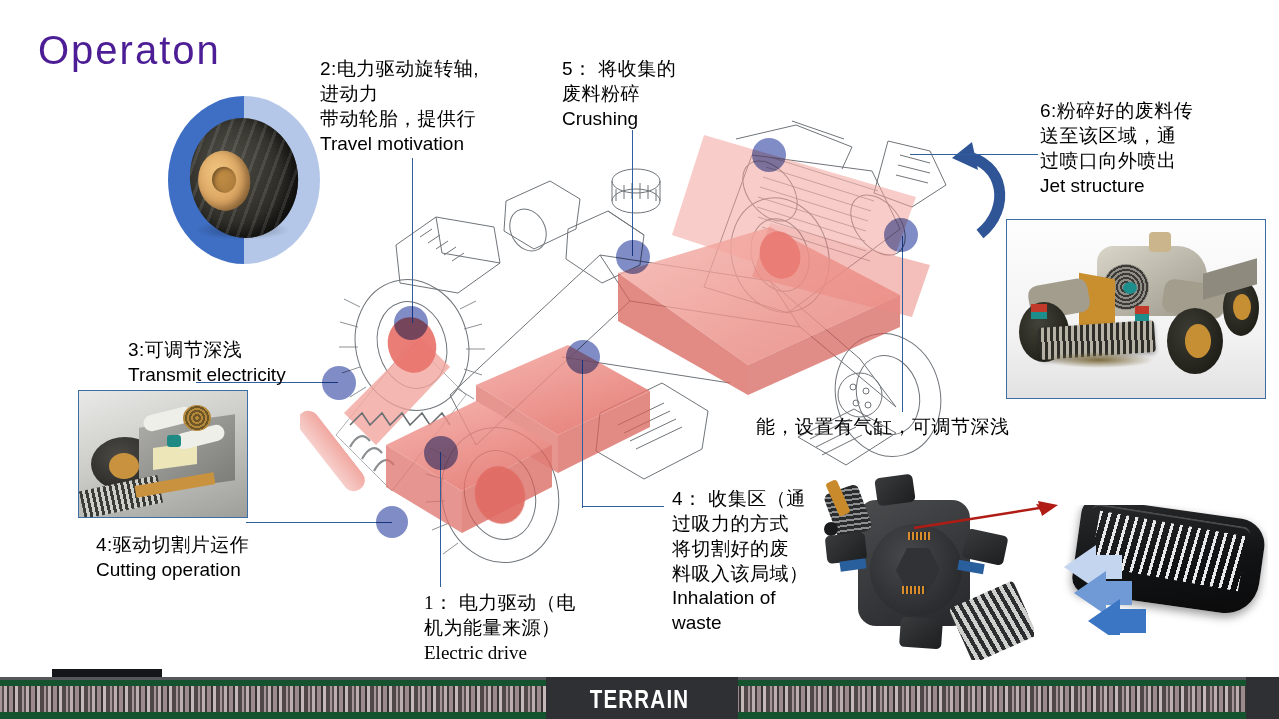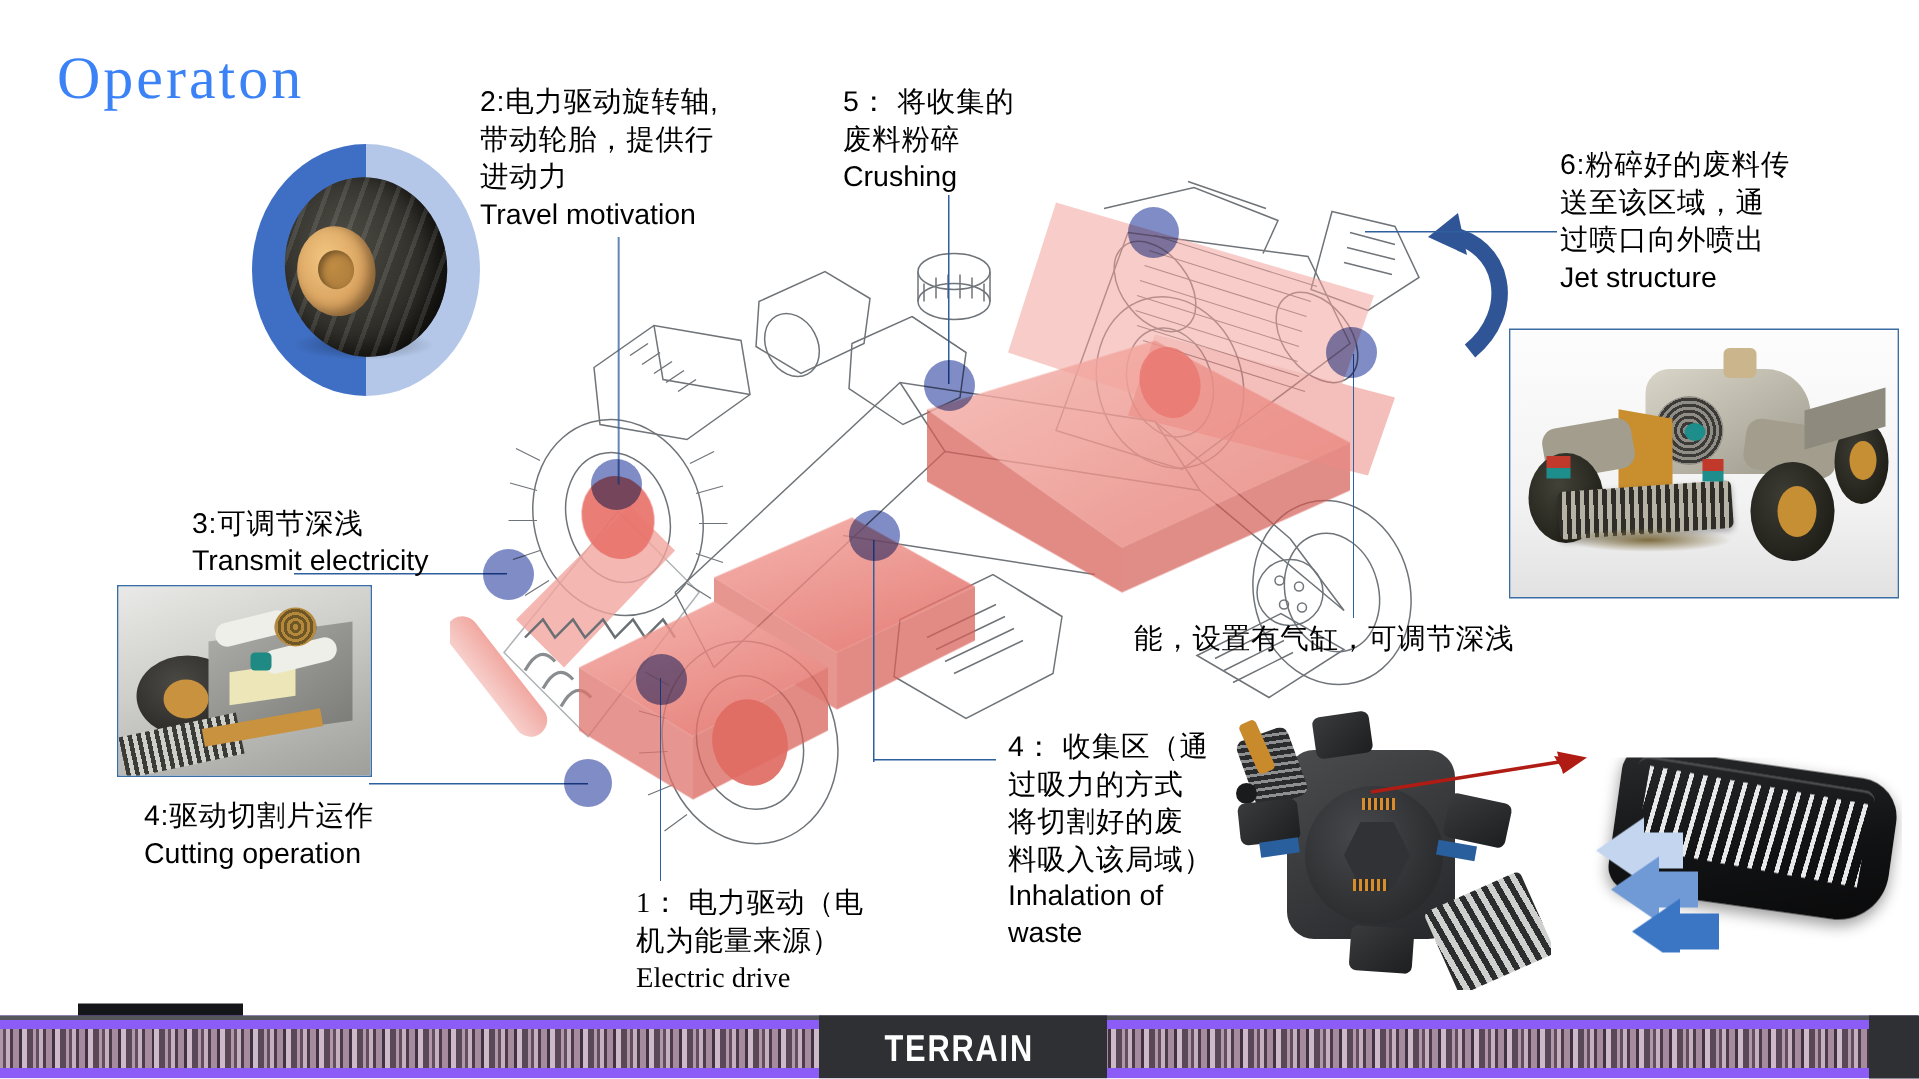--- a/index.html
+++ b/index.html
@@ -8,22 +8,22 @@
     background:#ffffff;
     font-family:"Liberation Sans", sans-serif;
     overflow:hidden;
     position:relative;
   }
   .slide{position:absolute;inset:0;background:#fff;overflow:hidden;}
 
   
   .title{
     position:absolute;left:38px;top:28px;
-    font-family:Liberation Serif, serif;
-    font-size:40px;letter-spacing:2px;color:#3b82f6;
+    font-family:Liberation Sans, sans-serif;
+    font-size:40px;letter-spacing:2px;color:#4c1d95;
     white-space:nowrap;
   }
 
   
   .callout{position:absolute;color:#000000;line-height:1.32;}
   .callout .cn{font-size:19px;letter-spacing:.5px;}
   .callout .en{font-size:19px;}
 
   
   .ln{position:absolute;background:#2e5f9e;}
@@ -74,21 +74,21 @@
     background:radial-gradient(ellipse,rgba(0,0,0,.35) 0%,rgba(0,0,0,0) 70%);
   }
 
   
   .machine{position:absolute;left:300px;top:95px;width:680px;height:470px;}
   .machine svg{position:absolute;left:0;top:0;}
 
   
   .banner{
     position:absolute;left:0;bottom:0;width:1279px;height:42px;
-    background:#8b5cf6;
+    background:#14532d;
   }
   .banner .strip{
     position:absolute;left:0;top:9px;height:26px;width:100%;
     background:
       repeating-linear-gradient(90deg,
         #b49ca2 0px,#b49ca2 2px,
         #5d4d52 2px,#5d4d52 4px,
         #cbb6ba 4px,#cbb6ba 7px,
         #46393d 7px,#46393d 9px,
         #a88f96 9px,#a88f96 13px,
@@ -351,22 +351,22 @@
   <div class="dot" style="left:616px;top:240px;width:34px;height:34px;"></div>
   <div class="dot" style="left:752px;top:138px;width:34px;height:34px;"></div>
   <div class="dot" style="left:884px;top:218px;width:34px;height:34px;"></div>
   <div class="dot" style="left:322px;top:366px;width:34px;height:34px;"></div>
   <div class="dot" style="left:376px;top:506px;width:32px;height:32px;"></div>
   <div class="dot" style="left:566px;top:340px;width:34px;height:34px;"></div>
   <div class="dot" style="left:424px;top:436px;width:34px;height:34px;"></div>
 
   <div class="callout" style="left:320px;top:56px;width:200px;">
     <div class="cn">2:电力驱动旋转轴,</div>
+    <div class="cn">进动力</div>
     <div class="cn">带动轮胎，提供行</div>
-    <div class="cn">进动力</div>
     <div class="en">Travel motivation</div>
   </div>
 
   <div class="callout" style="left:562px;top:56px;width:150px;">
     <div class="cn">5： 将收集的</div>
     <div class="cn">废料粉碎</div>
     <div class="en">Crushing</div>
   </div>
 
   <div class="callout" style="left:1040px;top:98px;width:220px;">

